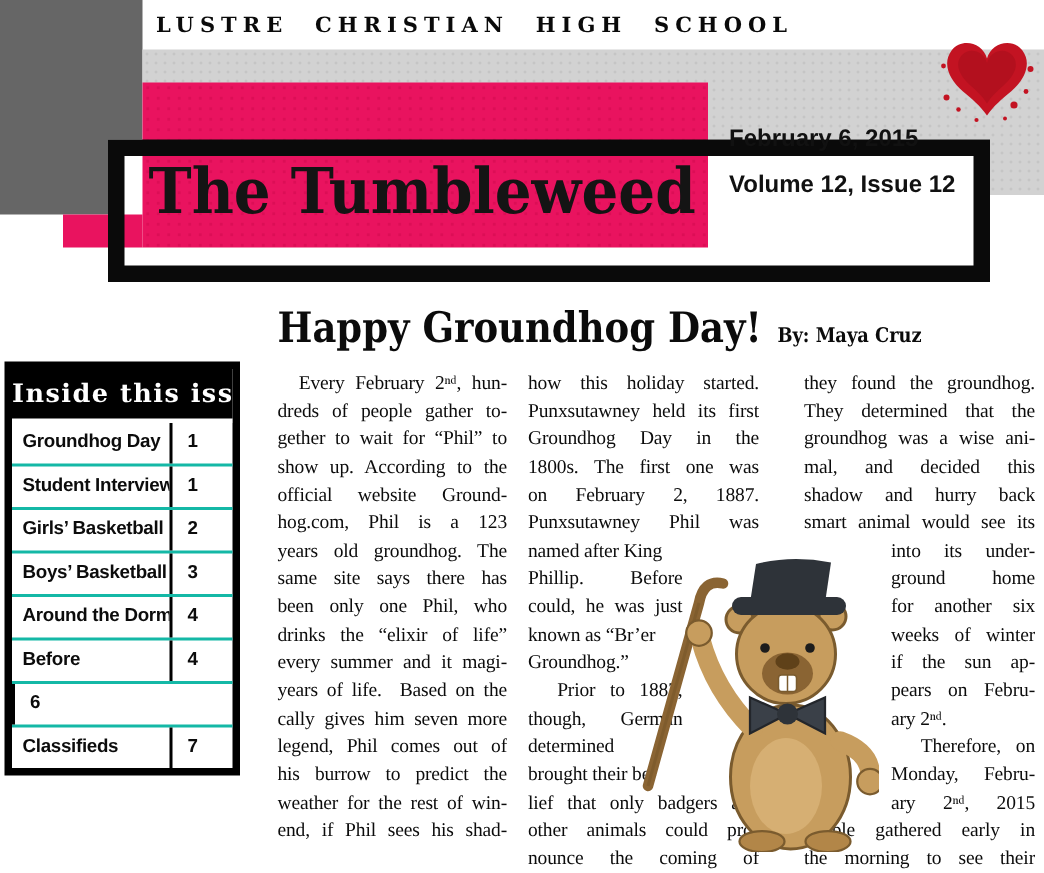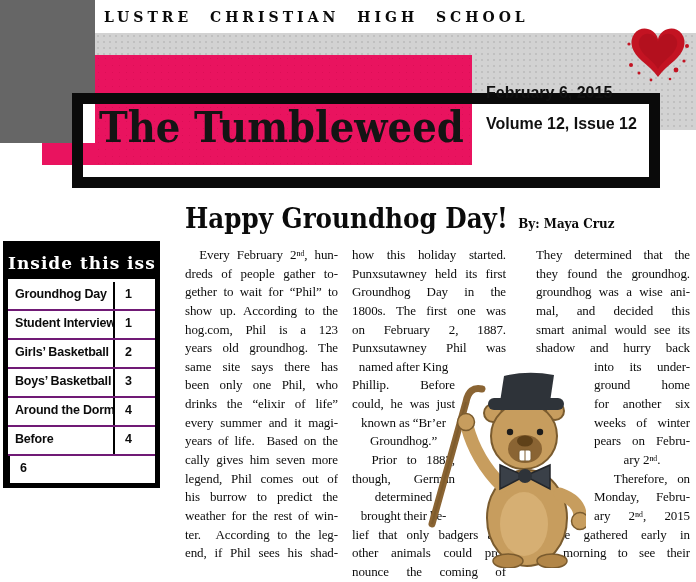--- a/index.html
+++ b/index.html
@@ -26,38 +26,38 @@
       font-family:"Liberation Sans",sans-serif;font-weight:bold;font-size:16px;color:#111;margin-top:48px;}
   .issue-info .vol{margin-top:13px;}
   .heart{position:absolute;left:626px;top:24px;width:64px;height:60px;z-index:7;}
 
   
   .toc{position:absolute;left:3px;top:241px;width:157px;box-sizing:border-box;
       border:5px solid #000;background:#fff;z-index:5;}
   .toc-header{background:#000;color:#fff;height:33px;line-height:34px;text-align:center;
       font-family:"DejaVu Serif",serif;font-weight:bold;font-size:17px;letter-spacing:1px;
       border-bottom:3px solid #fff;white-space:nowrap;overflow:hidden;}
-  .toc-row{display:flex;height:27px;border-bottom:2px solid #701a75;
+  .toc-row{display:flex;height:27px;border-bottom:2px solid #14b8a6;
       font-family:"Liberation Sans",sans-serif;font-weight:bold;font-size:12.5px;}
   .toc-row:last-child{border-bottom:none;}
   .toc-label{flex:1;padding:5px 0 0 7px;letter-spacing:-0.2px;white-space:nowrap;overflow:hidden;}
   .toc-page{width:30px;border-left:2px solid #000;padding:5px 0 0 10px;}
 
   
   .headline-row{position:absolute;left:185px;top:202px;z-index:5;white-space:nowrap;
       transform:scaleX(0.88);transform-origin:left bottom;
       font-family:"DejaVu Serif",serif;font-weight:bold;display:flex;align-items:baseline;gap:12px;}
   .headline{font-size:28px;color:#0b0b0b;}
   .byline{font-size:13.5px;color:#0b0b0b;}
 
   .col{position:absolute;top:246px;z-index:4;font-size:13px;letter-spacing:-0.1px;}
   .col-1{left:185px;width:153px;}
   .col-2{left:352px;width:154px;}
   .col-3{left:536px;width:154px;}
-  .bline{height:18.65px;line-height:18.65px;overflow:hidden;text-align:center;}
+  .bline{height:18.65px;line-height:18.65px;overflow:hidden;text-align:left;}
   .bline.just{text-align:justify;text-align-last:justify;}
   .bline.w-s{margin-right:51px;}
   .bline.w-i{margin-left:58px;}
 
   .groundhog{position:absolute;left:424px;top:372px;width:162px;height:196px;z-index:6;}
 </style>
 </head>
 <body>
 
 <div class="page">
@@ -114,46 +114,50 @@
         <span class="toc-label">Around the Dorm</span>
         <span class="toc-page">4</span>
       </div>
         <div class="toc-row">
         <span class="toc-label">Before</span>
         <span class="toc-page">4</span>
       </div>
         <div class="toc-row">
         <span class="toc-page">6</span>
       </div>
+        <div class="toc-row">
+        <span class="toc-label">Classifieds</span>
+        <span class="toc-page">7</span>
+      </div>
       </div>
   </div>
 
   <div class="headline-row">
     <span class="headline">Happy Groundhog Day!</span>
     <span class="byline">By: Maya Cruz</span>
   </div>
 
   <div class="col col-1">
 
   <div class="bline w-f just">&nbsp;&nbsp;Every February 2ⁿᵈ, hun-</div>
       <div class="bline w-f just">dreds of people gather to-</div>
       <div class="bline w-f just">gether to wait for “Phil” to</div>
       <div class="bline w-f just">show up. According to the</div>
+      <div class="bline w-f just">official website Ground-</div>
       <div class="bline w-f just">hog.com, Phil is a 123</div>
       <div class="bline w-f just">years old groundhog. The</div>
       <div class="bline w-f just">same site says there has</div>
       <div class="bline w-f just">been only one Phil, who</div>
       <div class="bline w-f just">drinks the “elixir of life”</div>
       <div class="bline w-f just">every summer and it magi-</div>
       <div class="bline w-f just">years of life.&nbsp; Based on the</div>
       <div class="bline w-f just">cally gives him seven more</div>
       <div class="bline w-f just">legend, Phil comes out of</div>
       <div class="bline w-f just">his burrow to predict the</div>
       <div class="bline w-f just">weather for the rest of win-</div>
-      <div class="bline w-f just">ter.&nbsp; According to the leg-</div>
       <div class="bline w-f just">end, if Phil sees his shad-</div>
     </div>
   <div class="col col-2">
 
   <div class="bline w-f just">how this holiday started.</div>
       <div class="bline w-f just">Punxsutawney held its first</div>
       <div class="bline w-f just">Groundhog Day in the</div>
       <div class="bline w-f just">1800s. The first one was</div>
       <div class="bline w-f just">on February 2, 1887.</div>
       <div class="bline w-f just">Punxsutawney Phil was</div>
@@ -165,30 +169,31 @@
       <div class="bline w-s just">&nbsp;&nbsp;Prior to 1887,</div>
       <div class="bline w-s just">though, German</div>
       <div class="bline w-s">determined</div>
       <div class="bline w-s">brought their be-</div>
       <div class="bline w-f just">lief that only badgers and</div>
       <div class="bline w-f just">other animals could pro-</div>
       <div class="bline w-f just">nounce the coming of</div>
     </div>
   <div class="col col-3">
 
-  <div class="bline w-f just">They determined that the</div>
-      <div class="bline w-f just">they found the groundhog.</div>
+  <div class="bline w-f just">they found the groundhog.</div>
+      <div class="bline w-f just">They determined that the</div>
       <div class="bline w-f just">groundhog was a wise ani-</div>
       <div class="bline w-f just">mal, and decided this</div>
+      <div class="bline w-f just">shadow and hurry back</div>
       <div class="bline w-f just">smart animal would see its</div>
-      <div class="bline w-f just">shadow and hurry back</div>
       <div class="bline w-i just">into its under-</div>
       <div class="bline w-i just">ground home</div>
       <div class="bline w-i just">for another six</div>
       <div class="bline w-i just">weeks of winter</div>
+      <div class="bline w-i just">if the sun ap-</div>
       <div class="bline w-i just">pears on Febru-</div>
       <div class="bline w-i">ary 2ⁿᵈ.</div>
       <div class="bline w-i just">&nbsp;&nbsp;Therefore, on</div>
       <div class="bline w-i just">Monday, Febru-</div>
       <div class="bline w-i just">ary 2ⁿᵈ, 2015</div>
       <div class="bline w-f just">people gathered early in</div>
       <div class="bline w-f just">the morning to see their</div>
     </div>
 
   <svg class="groundhog" viewBox="0 0 162 196">

